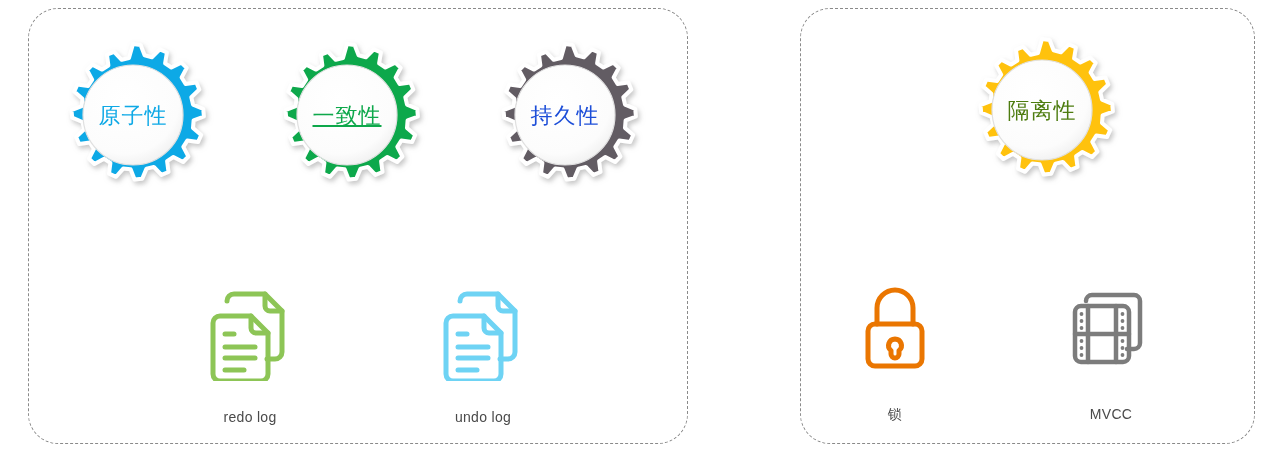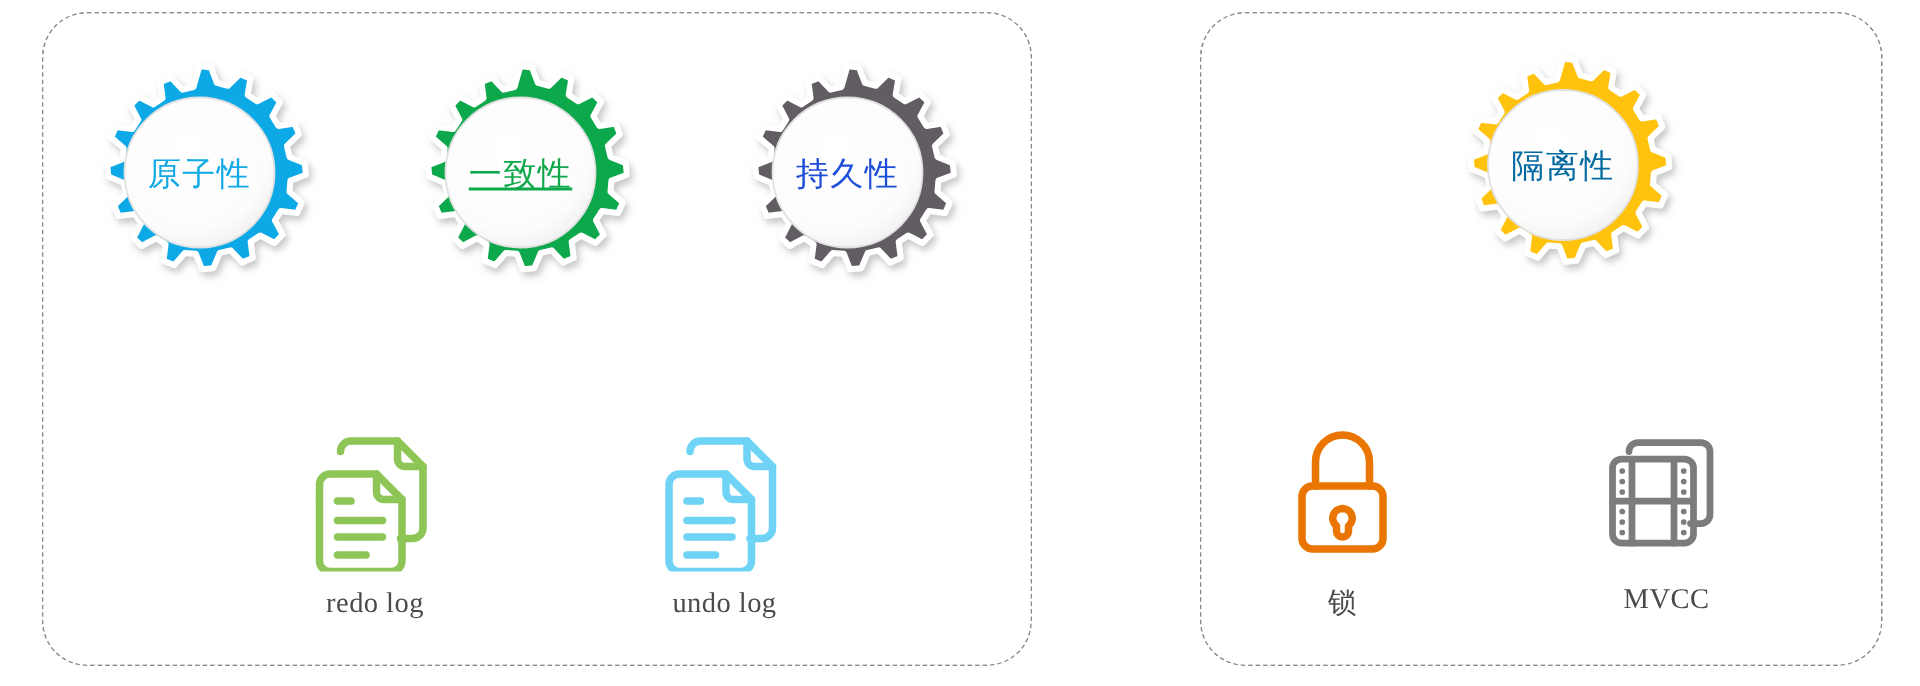--- a/index.html
+++ b/index.html
@@ -73,24 +73,24 @@
     width: 170px;
     text-align: center;
   }
   .icon-item .icon-box {
     height: 112px;
     display: flex;
     align-items: center;
     justify-content: center;
   }
   .icon-item .icon-caption {
-    margin-top: 5px;
-    font-size: 19px;
+    margin-top: 22px;
+    font-size: 14px;
     color: #4a4a4a;
-    font-family: Liberation Serif, serif;
+    font-family: Liberation Sans, sans-serif;
     letter-spacing: 0.3px;
   }
 
   #item-redo-log { left: 165px; top: 275px; }
   #item-undo-log { left: 398px; top: 275px; }
   #item-lock     { left: 810px; top: 272px; }
   #item-mvcc     { left: 1026px; top: 272px; }
 </style>
 </head>
 <body>
@@ -205,21 +205,21 @@
         <stop offset="0%" stop-color="#ffffff"></stop>
         <stop offset="72%" stop-color="#fcfcfc"></stop>
         <stop offset="100%" stop-color="#ebebeb"></stop>
       </radialGradient>
     </defs>
     <g filter="url(#sh-i)">
       <path fill="#FFC20E" stroke="#ffffff" stroke-width="4" stroke-linejoin="round" d="M75 3 L82.6 4 L86.6 14.3 L93.9 16.2 L101.9 8.4 L108.9 11.5 L107.1 22.3 L113.4 26.5 L123.2 21.6 L128.7 26.9 L123.6 36.5 L127.6 43 L138.4 41.4 L141.3 48.5 L133.3 56.3 L135 63.6 L145.2 67.9 L145.9 75.5 L135.6 79.4 L135 86.9 L143.2 94 L140.1 101 L129.3 99.6 L125.3 105.9 L130.4 115.5 L125.1 121 L115.4 116 L109.1 120.2 L110.5 131 L103.4 133.9 L95.8 125.9 L88.5 127.6 L84.2 137.8 L76.6 138.5 L72.6 128.2 L65.2 127.6 L58.1 135.8 L51 132.7 L52.4 121.9 L46.1 117.8 L36.4 123 L31 117.7 L36 107.9 L31.9 101.6 L21.1 103 L18.2 95.9 L26.2 88.2 L24.5 81 L14.2 76.7 L13.5 69.1 L23.8 65.2 L24.4 57.8 L16.2 50.6 L19.3 43.6 L30.1 45 L34.2 38.7 L29.1 29.1 L34.4 23.6 L44.1 28.6 L50.4 24.5 L49 13.7 L56.1 10.8 L63.7 18.8 L71 17 Z"></path>
       <circle cx="75" cy="74" r="50" fill="url(#face-i)" stroke="#e0e0e0" stroke-width="1.2"></circle>
     </g>
   </svg>
-  <div class="gear-label" style="color:#0369a1;">隔离性</div>
+  <div class="gear-label" style="color:#4d7c0f;">隔离性</div>
 </div>
 
 <div class="icon-item" id="item-lock">
   <div class="icon-box">
     <svg width="70" height="92" viewBox="0 0 70 92">
       <g fill="none" stroke="#EA7601" stroke-width="5" stroke-linecap="round" stroke-linejoin="round">
         <path d="M17 42 V26 a18 18 0 0 1 36 0 v16"></path>
         <rect x="8" y="42" width="54" height="42" rx="7"></rect>
         <path d="M35 57 a6.5 6.5 0 0 0 -4 11.6 v3.4 a4 4 0 0 0 8 0 v-3.4 A6.5 6.5 0 0 0 35 57 Z"></path>
       </g>

